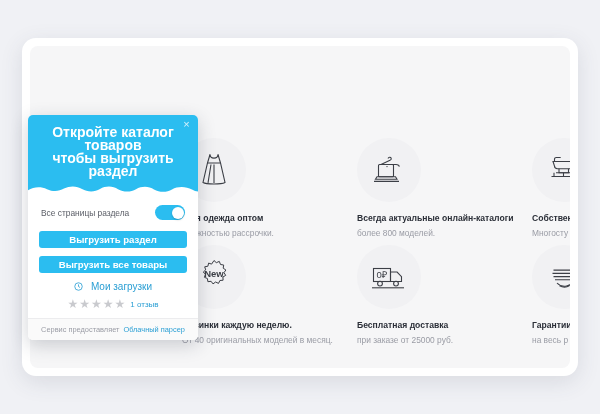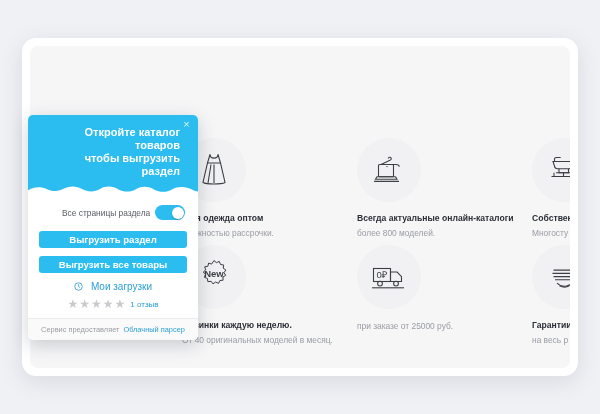--- a/index.html
+++ b/index.html
@@ -50,33 +50,33 @@
   #popup{
     position:absolute;left:28px;top:115px;width:170px;
     background:#ffffff;border-radius:5px;
     box-shadow:0 5px 18px rgba(40,50,70,.22);
     overflow:hidden;z-index:40;
   }
   #popup-head{
     position:relative;background:#2bbdf0;padding:11px 10px 15px 10px;
   }
   #popup-head .ptitle{
-    color:#ffffff;font-size:11px;font-weight:bold;line-height:13px;
-    text-align:right;padding:0 8px;
+    color:#ffffff;font-size:14px;font-weight:bold;line-height:13px;
+    text-align:center;padding:0 8px;
   }
   #close-btn{
     position:absolute;top:3px;right:5px;width:13px;height:13px;
     color:#d9f2fc;font-size:11px;line-height:13px;text-align:center;cursor:pointer;
   }
   
   #wave{position:absolute;left:0;right:0;bottom:-1px;height:9px;display:block;}
   #popup-body{padding:10px 11px 8px 11px;}
   .toggle-row{
     display:flex;align-items:center;justify-content:space-between;
-    padding:2px 2px 0 2px;margin-bottom:11px;margin-left:21px;
+    padding:2px 2px 0 2px;margin-bottom:11px;
   }
   .toggle-label{color:#5a5d66;font-size:8.4px;}
   .toggle{
     width:30px;height:15px;border-radius:9px;background:#2bbdf0;position:relative;
     cursor:pointer;flex:0 0 auto;
   }
   .toggle .knob{
     position:absolute;top:1.5px;right:1.5px;width:12px;height:12px;border-radius:50%;
     background:#fff;box-shadow:0 1px 2px rgba(0,0,0,.2);
   }
@@ -186,20 +186,21 @@
               <svg width="42" height="32" viewBox="0 0 42 32" fill="none" stroke="#3c3f46" stroke-width="1.1">
                 <rect x="5.5" y="7.5" width="17" height="13"></rect>
                 <path d="M22.5 11h6.6l4.4 4.6v4.9h-11z"></path>
                 <circle cx="12" cy="22.6" r="2.4"></circle>
                 <circle cx="28" cy="22.6" r="2.4"></circle>
                 <path d="M4 26.8h32"></path>
                 <text x="13.8" y="17" font-family="Liberation Sans, sans-serif" font-size="9.5" fill="#3c3f46" stroke="none" text-anchor="middle">0₽</text>
               </svg>
             </div>
           </div>
+          <div class="ftitle">Бесплатная доставка</div>
           <div class="fsub">при заказе от 25000 руб.</div>
         </div>
 
         <div class="fcell">
           <div class="ficon-wrap">
             <div class="ficon">
               <svg width="38" height="32" viewBox="0 0 38 32" fill="none" stroke="#3c3f46" stroke-width="1.1">
                 <path d="M30 5.5c-2.6 0-4.2 1.6-4.2 3.6s1.6 3.3 3.6 3.3"></path>
                 <path d="M25.8 9.1H8.5M27 12.4H7.5M27.5 15.6H8.5M26.5 18.8H10"></path>
                 <path d="M12 22c2.2 2.4 6 3.6 9.5 3 3-.5 5.4-2.3 6.5-4.6"></path>

